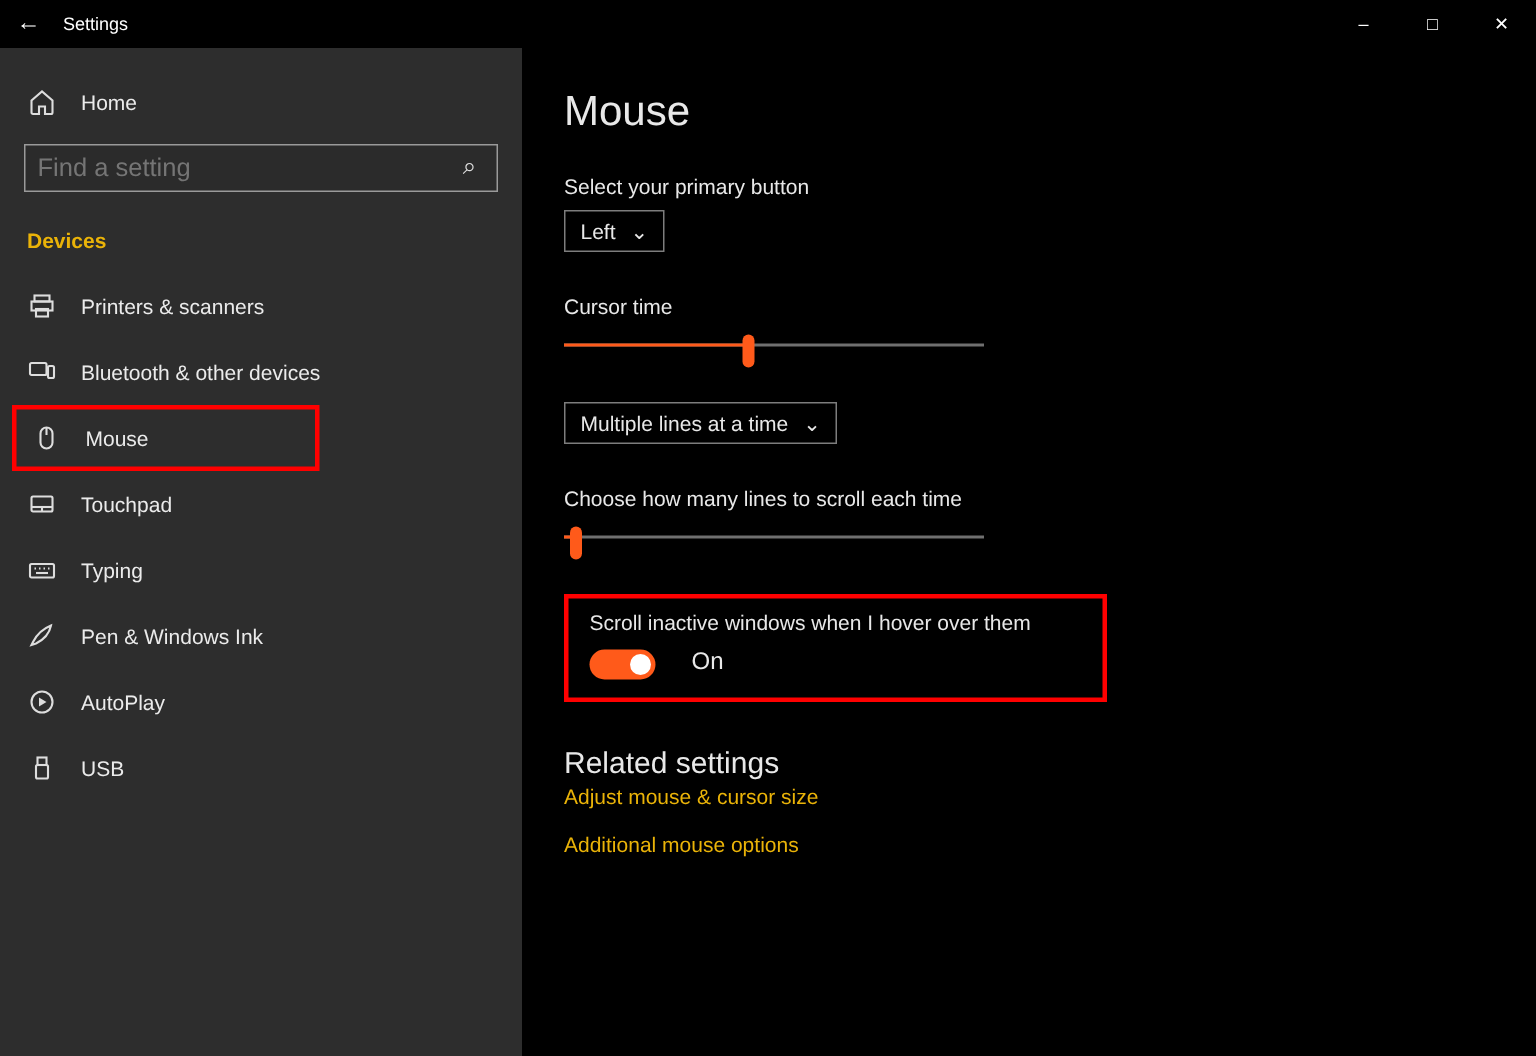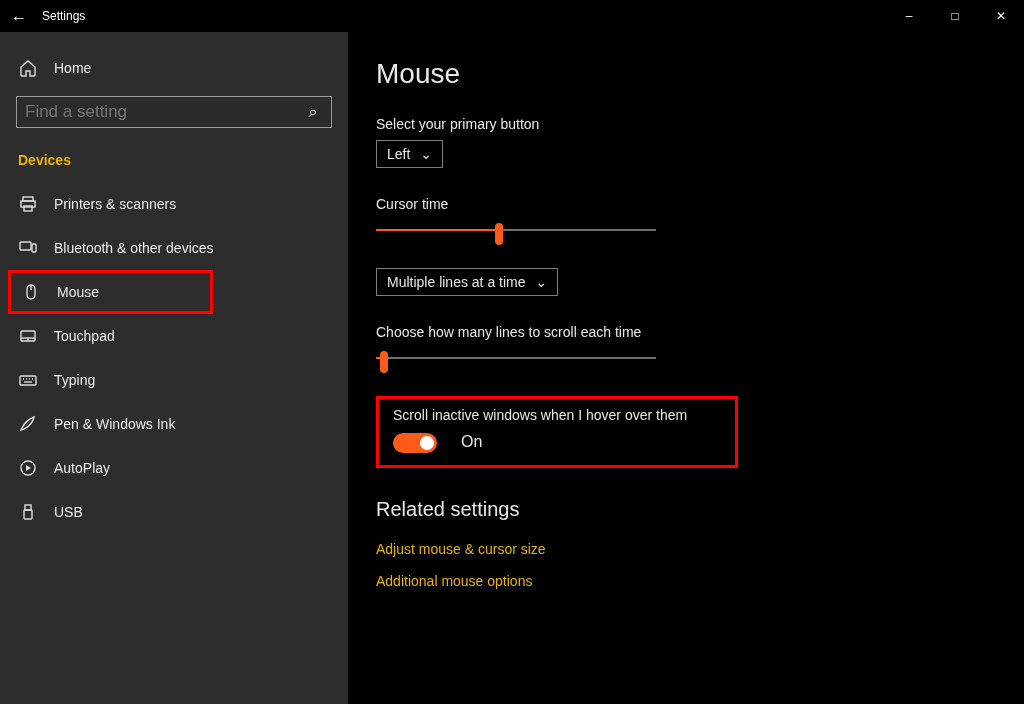--- a/index.html
+++ b/index.html
@@ -42,21 +42,21 @@
 
   
   .toggle-row { display:flex; align-items:flex-start; gap:24px; margin-top:6px; }
   .toggle { width:44px; height:20px; border-radius:10px; background:#ff5a1a; position:relative; }
   .toggle .knob { position:absolute; right:3px; top:3px; width:14px; height:14px; border-radius:50%; background:#fff; }
 
   
   .hl2 { border:3px solid #ff0000; padding:8px 14px 12px 14px; width:362px; margin-top:20px; }
 
   
-  .related-head { font-size:20px; margin-top:30px; margin-bottom:20px; }
+  .related-head { font-size:20px; margin-top:30px; margin-bottom:2px; }
   .link { color:#eab308; font-size:14px; margin-bottom:16px; display:block; }
 
   
   .u { font-size:16px; line-height:20px; text-align:center; display:inline-block; width:20px; }
   svg { stroke:#ddd; }
 </style>
 </head>
 <body>
 
 <div class="app">

